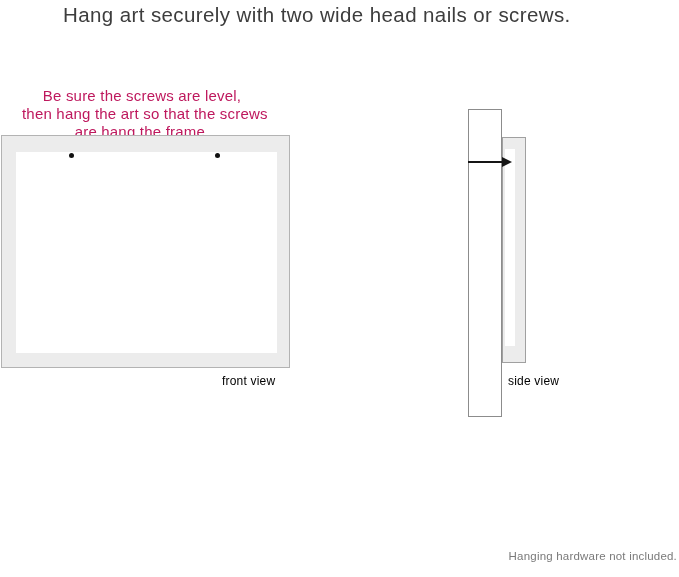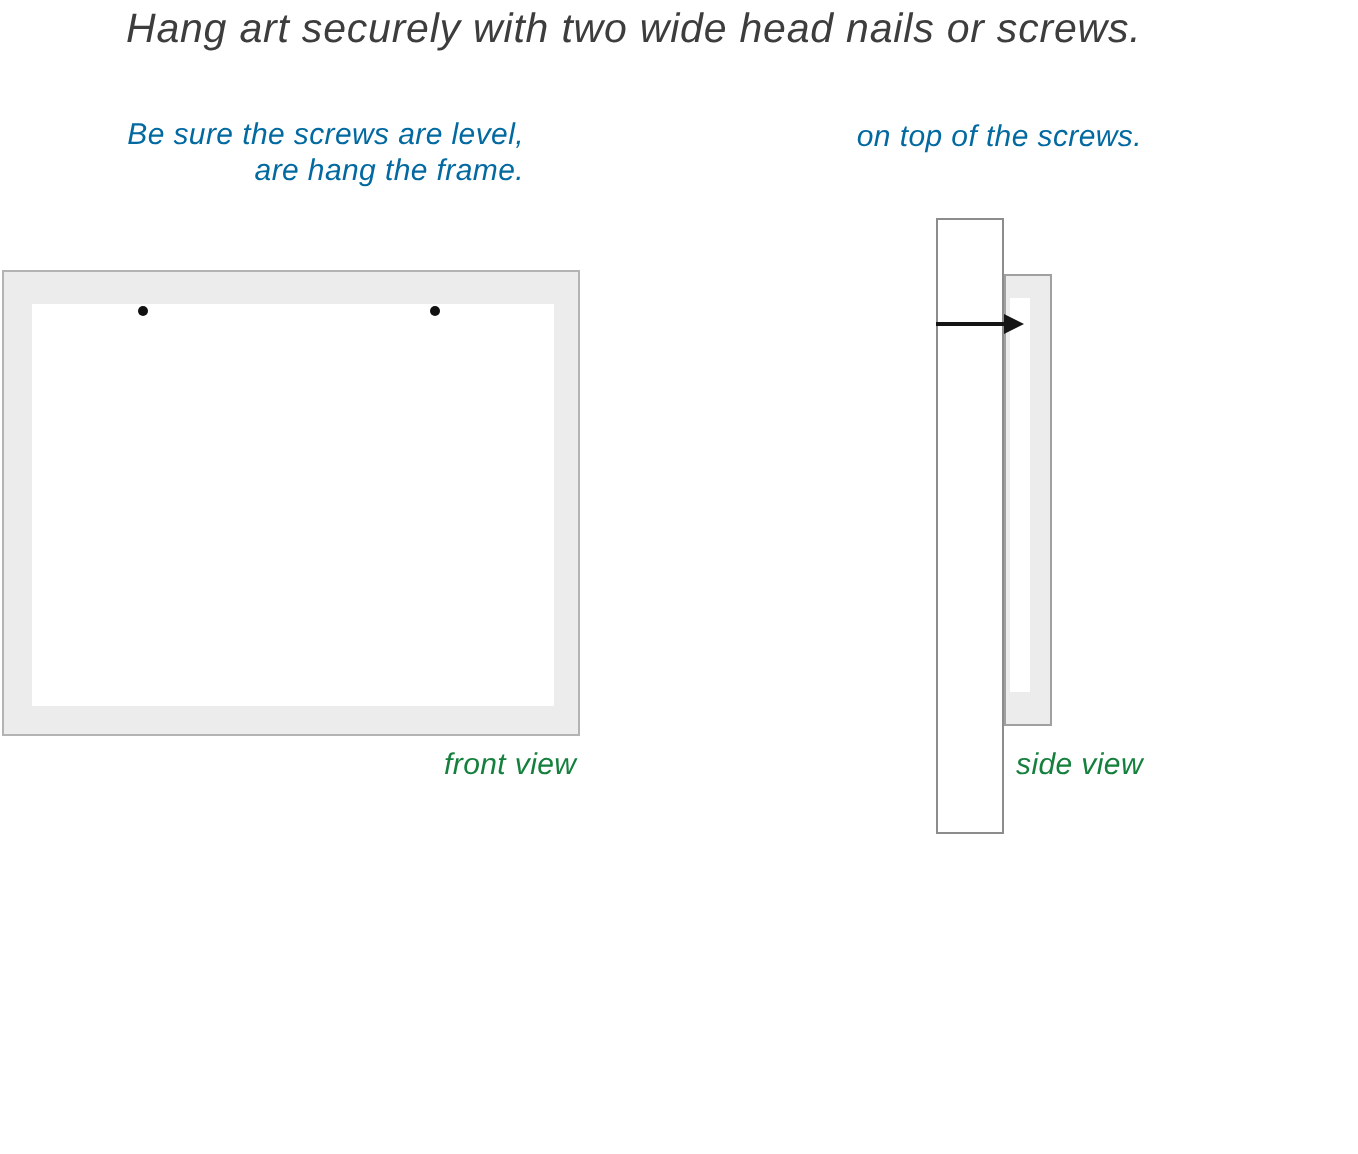--- a/index.html
+++ b/index.html
@@ -7,41 +7,41 @@
     padding: 0;
     background: #ffffff;
     font-family: "Liberation Sans", "DejaVu Sans", sans-serif;
   }
   .canvas {
     position: relative;
     width: 679px;
     height: 577px;
     background: #ffffff;
     overflow: hidden;
-    font-style: italic;
   }
   .abs { position: absolute; }
   .nowrap { white-space: nowrap; }
 
   .title {
     left: 63px;
     top: 0px;
     font-size: 20.5px;
     line-height: 30px;
     letter-spacing: 0.4px;
     color: #3d3d3d;
     white-space: nowrap;
   }
 
   .instr {
-    text-align: right;
+    text-align: center;
     font-size: 15px;
     line-height: 18px;
     letter-spacing: 0.2px;
-    color: #0369a1;
+    color: #be185d;
+    margin-top: 28px;
   }
   .instr-left  { left: 22px;  top: 59px; width: 240px; }
   .instr-right { left: 411px; top: 60px; width: 160px; }
 
   
   .frame-outer {
     left: 1px; top: 135px;
     width: 287px; height: 231px;
     background: #ececec;
     border: 1px solid #b3b3b3;
@@ -53,23 +53,23 @@
   }
   .nail-dot {
     width: 5px; height: 5px;
     border-radius: 50%;
     background: #111111;
   }
   .nail-dot.left  { left: 69px;  top: 153px; }
   .nail-dot.right { left: 215px; top: 153px; }
 
   .caption {
-    font-size: 15px;
+    font-size: 12px;
     letter-spacing: 0.2px;
-    color: #15803d;
+    color: #000000;
     white-space: nowrap;
   }
   .caption-front { left: 222px; top: 374px; }
   .caption-side  { left: 508px; top: 374px; }
 
   
   .side-art {
     left: 502px; top: 137px;
     width: 22px; height: 224px;
     background: #ececec;
@@ -110,40 +110,41 @@
 </style>
 </head>
 <body>
 
 <div class="canvas">
 
   <div class="abs title">Hang art securely with two wide head nails or screws.</div>
 
   <div class="abs instr instr-left">
     <div class="nowrap">Be sure the screws are level,</div>
+    <div class="nowrap">then hang the art so that the screws</div>
     <div class="nowrap">are hang the frame.</div>
   </div>
 
   <div class="abs instr instr-right">
-    <div class="nowrap">on top of the screws.</div>
   </div>
 
   <div>
     <div class="abs frame-outer"></div>
     <div class="abs frame-inner"></div>
     <div class="abs nail-dot left"></div>
     <div class="abs nail-dot right"></div>
   </div>
   <div class="abs caption caption-front">front view</div>
 
   <div>
     <div class="abs side-art"></div>
     <div class="abs side-art-inner"></div>
     <div class="abs side-profile"></div>
     <div class="abs screw-shaft"></div>
     <div class="abs screw-head"></div>
   </div>
   <div class="abs caption caption-side">side view</div>
 
   <div class="abs footnote">
+    <div class="nowrap">Hanging hardware not included.</div>
   </div>
 
 </div>
 
 </body></html>

